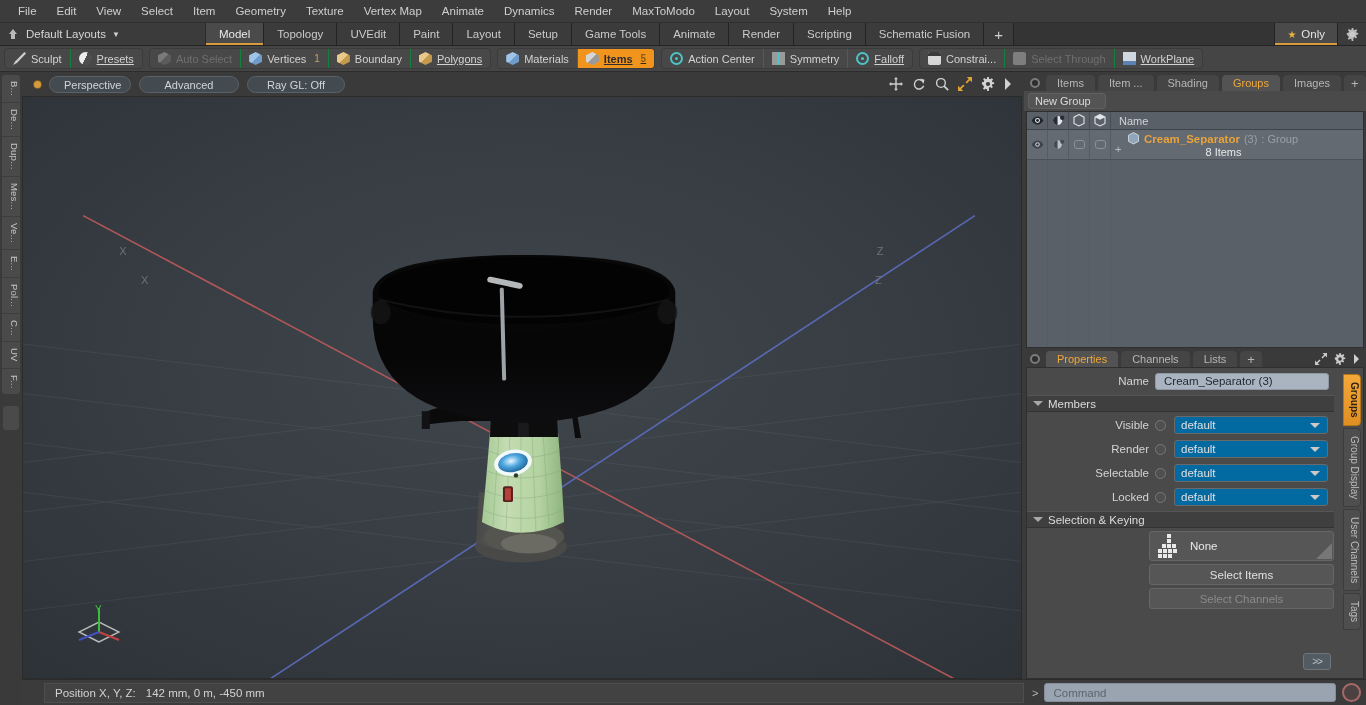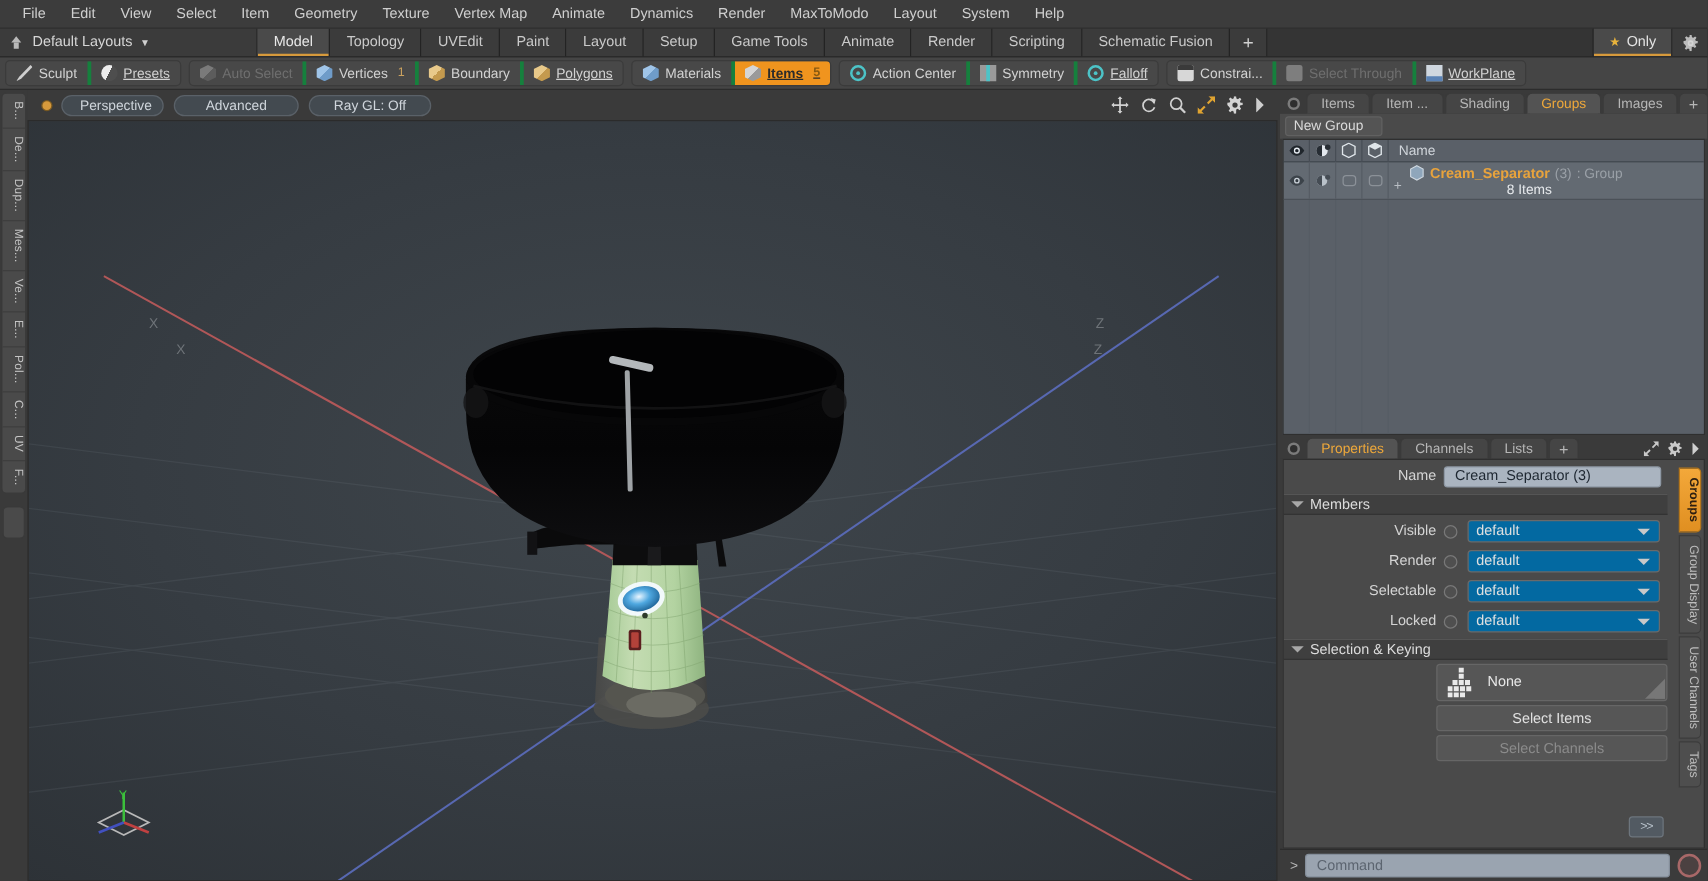--- a/index.html
+++ b/index.html
@@ -65,21 +65,21 @@
   .modebar {
     height: 26px; background: #454545; display: flex; align-items: center; gap: 6px;
     padding: 0 4px; flex: 0 0 auto; border-bottom: 1px solid #2c2c2c;
   }
   .grp {
     display: flex; align-items: center; height: 21px; background: #484848;
     border: 1px solid #3b3b3b; border-radius: 4px; overflow: hidden;
   }
   .gbtn {
     display: flex; align-items: center; gap: 5px; padding: 0 8px; height: 19px;
-    font-size: 11px; color: #d2d2d2; border-right: 3px solid #15803d; white-space: nowrap;
+    font-size: 11px; color: #d2d2d2; border-right: 1px solid #15803d; white-space: nowrap;
     cursor: default;
   }
   .gbtn:last-child { border-right: none; text-decoration: underline; }
   .gbtn.dim { color: #6f6f6f; }
   .gbtn.on { background: #f0941e; color: #2b2b2b; font-weight: bold; }
   .gbtn .num { color: #caa15f; font-size: 10px; margin-left: 3px; }
   .gbtn.on .num { color: #8a5a10; }
   .ic { width: 13px; height: 13px; display: inline-block; flex: 0 0 13px; position: relative; }
 
   
@@ -532,20 +532,26 @@
         <svg class="gizmo" viewBox="0 0 56 56">
           <path d="M28 40 L8 30 L28 20 L48 30 Z" fill="none" stroke="#b8b8b8" stroke-width="1.4"></path>
           <path d="M28 30 L28 6" stroke="#3bbf3b" stroke-width="2"></path>
           <path d="M28 30 L48 38" stroke="#c04141" stroke-width="2.2"></path>
           <path d="M28 30 L8 38" stroke="#4150c0" stroke-width="2.2"></path>
           <text x="24" y="11" fill="#3bbf3b" font-size="10" font-family="Liberation Sans, sans-serif">Y</text>
         </svg>
 
       </div>
 
+      <div class="statusbar">
+        <div class="statusfield">
+          <span>Position X, Y, Z:</span>
+          <span>142 mm, 0 m, -450 mm</span>
+        </div>
+      </div>
     </div>
 
     <div class="rightcol">
 
       <div class="ptabrow">
         <span class="pcircle"></span>
         <div class="ptab">Items</div>
         <div class="ptab">Item ...</div>
         <div class="ptab">Shading</div>
         <div class="ptab active">Groups</div>

